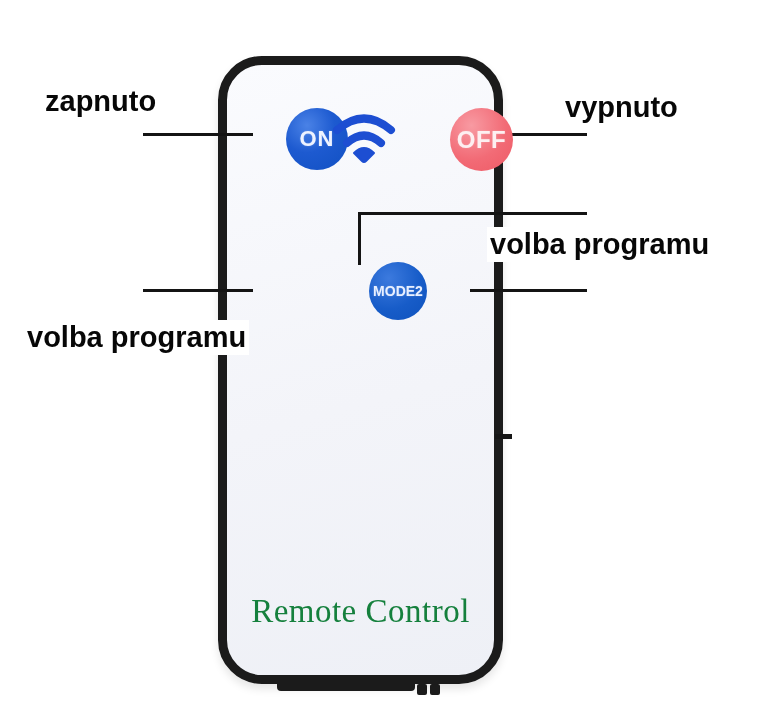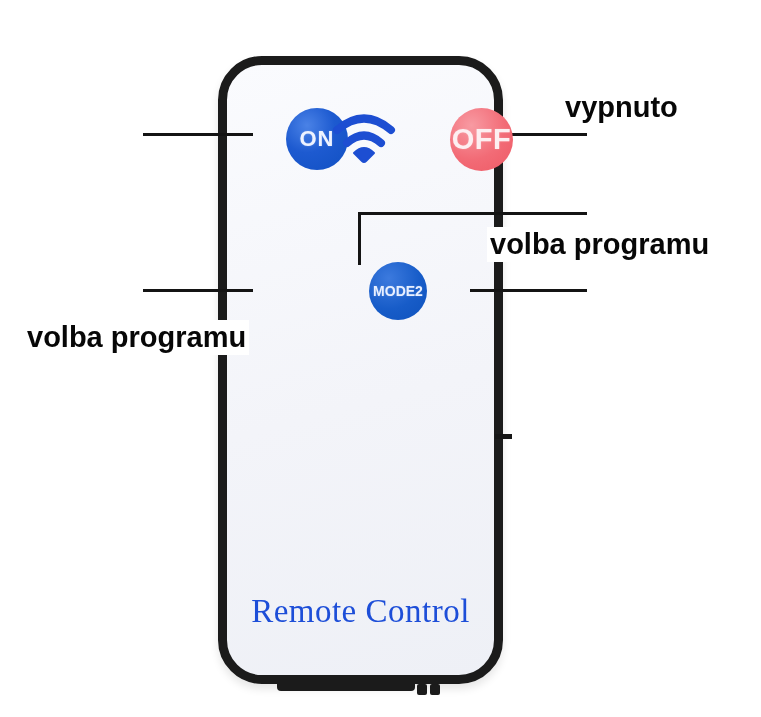--- a/index.html
+++ b/index.html
@@ -61,21 +61,21 @@
     margin-left: 36px;
   }
   .btn-on {
     left: 250px; top: 108px; width: 62px; height: 62px;
     background: radial-gradient(circle at 34% 28%, #4a82e6 0%, #1d5ad0 45%, #1150c2 100%);
     font-size: 22px; letter-spacing: 1px;
   }
   .btn-off {
     left: 414px; top: 108px; width: 63px; height: 63px;
     background: radial-gradient(circle at 34% 28%, #f89aa2 0%, #f26b76 55%, #ee5a65 100%);
-    font-size: 29px; letter-spacing: 0.5px;
+    font-size: 24px; letter-spacing: 0.5px;
     color: #fdeff1;
     text-align: right;
   }
   .btn-mode {
     width: 58px; height: 58px; top: 262px;
     background: radial-gradient(circle at 34% 28%, #3c7ade 0%, #175cc8 55%, #0e52bd 100%);
     font-size: 14px; letter-spacing: 0px;
     color: #e8f0ff;
   }
   .btn-mode1 { left: 251px; }
@@ -117,21 +117,21 @@
   .label-volba-left  { left: 24px;  top: 320px; }
 
   
   .brand {
     position: absolute;
     left: 227px; top: 593px;
     width: 267px;
     text-align: center;
     font-family: "Liberation Serif", serif;
     font-size: 33px;
-    color: #1d4ed8;
+    color: #15803d;
     letter-spacing: 0.5px;
     z-index: 4;
   }
 </style>
 </head>
 <body>
 
 <div id="canvas">
 
   <div class="remote-body"></div>
@@ -150,19 +150,20 @@
   <div class="btn btn-on">ON</div>
   <div class="btn btn-off">OFF</div>
   <div class="btn btn-mode btn-mode2">MODE2</div>
 
   <svg class="wifi" viewBox="0 0 64 54" xmlns="http://www.w3.org/2000/svg">
     <path d="M5 19 Q32 -4 59 19" fill="none" stroke="#1d4ed2" stroke-width="8" stroke-linecap="round"></path>
     <path d="M15 32 Q32 17 49 32" fill="none" stroke="#1d4ed2" stroke-width="8" stroke-linecap="round"></path>
     <path d="M22 42 Q32 32 42 42 L34 50 Q32 52 30 50 Z" fill="#1d4ed2" stroke="#1d4ed2" stroke-width="2" stroke-linejoin="round"></path>
   </svg>
 
+  <div class="label label-zapnuto">zapnuto</div>
   <div class="label label-vypnuto">vypnuto</div>
   <div class="label label-volba-right">volba programu</div>
   <div class="label label-volba-left">volba programu</div>
 
   <div class="brand">Remote Control</div>
 
 </div>
 
 </body></html>

